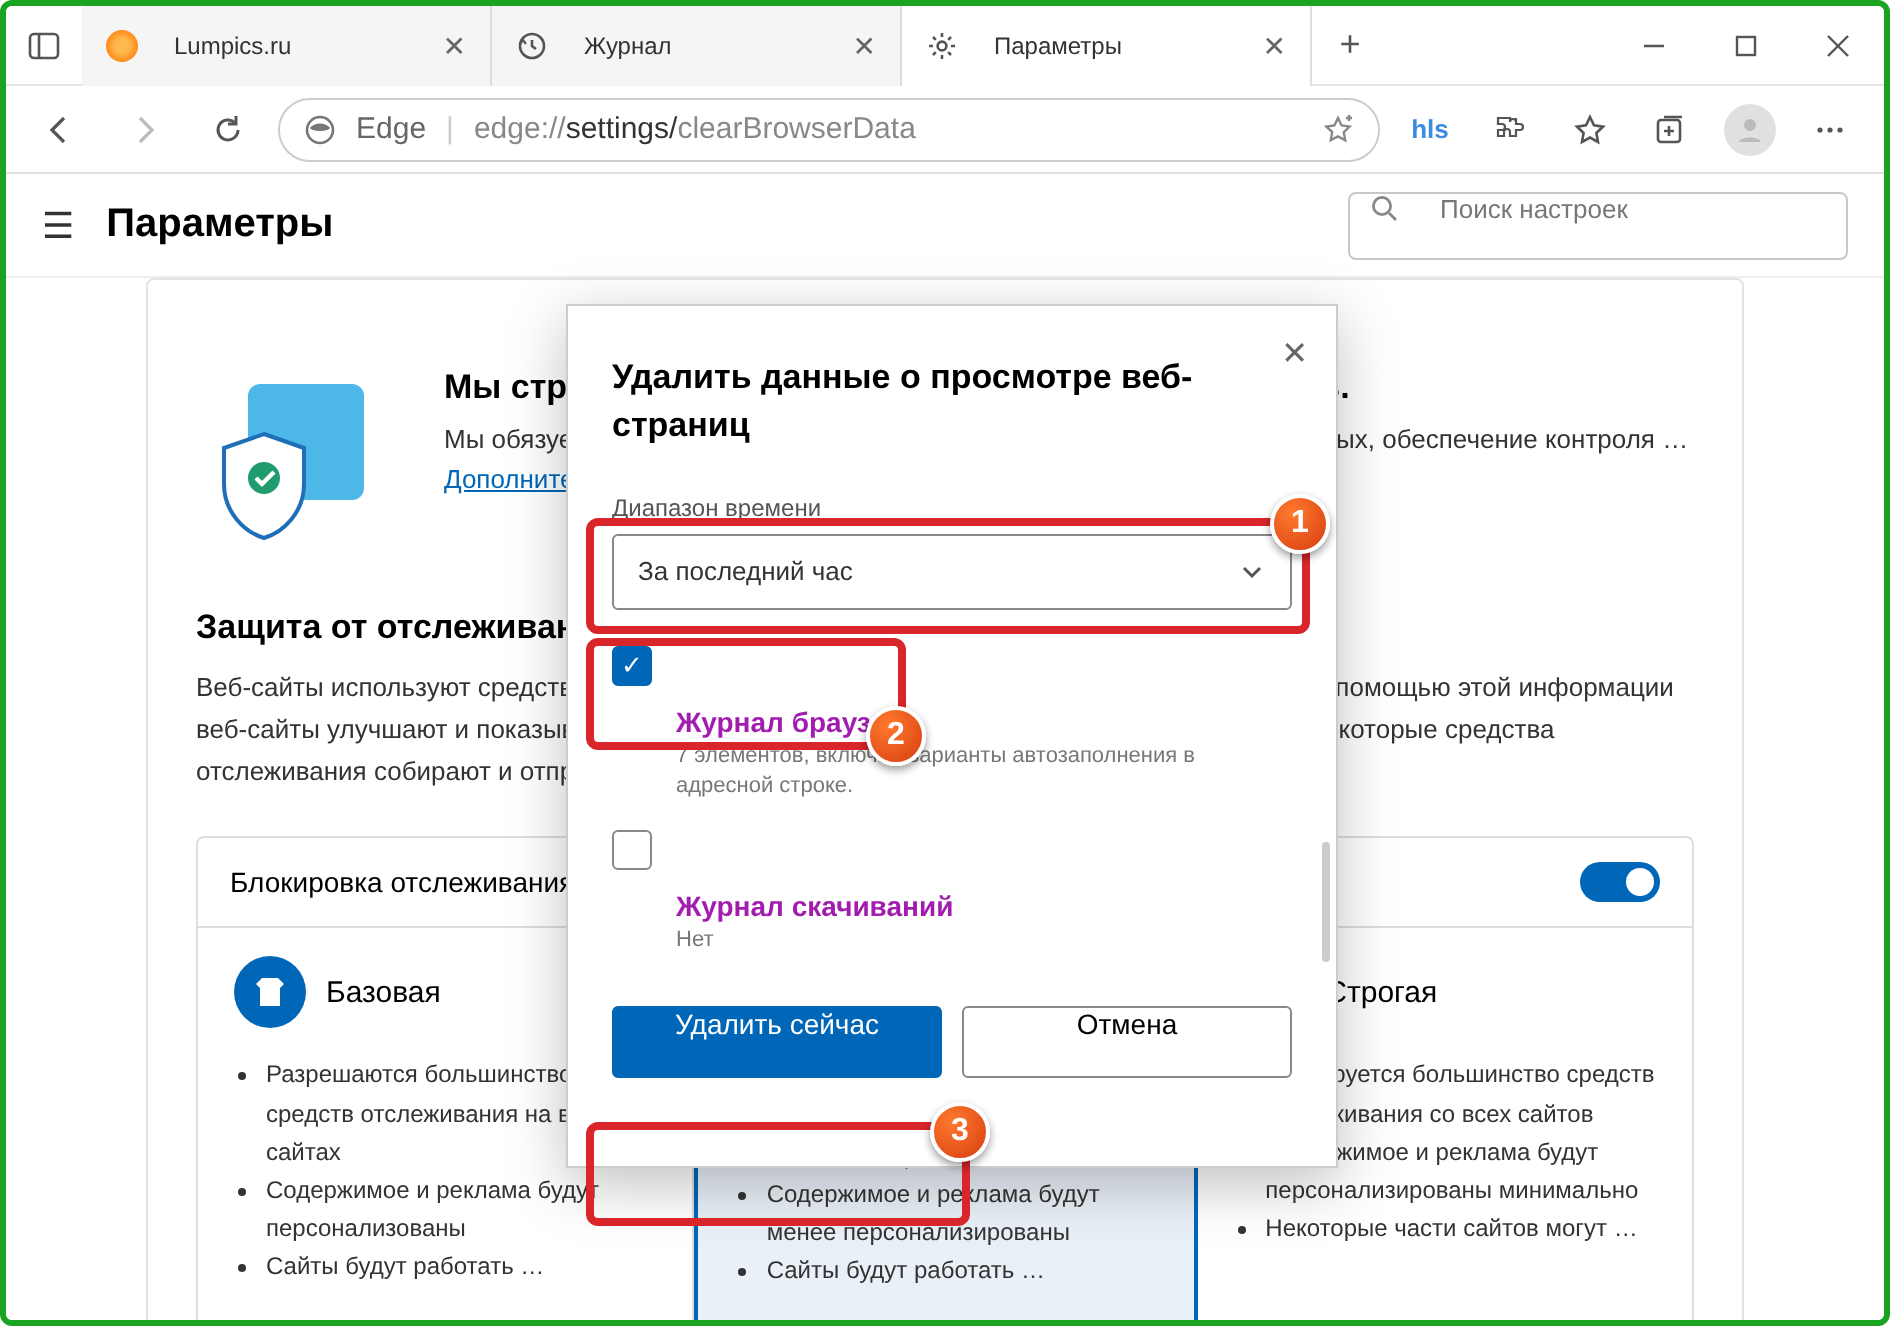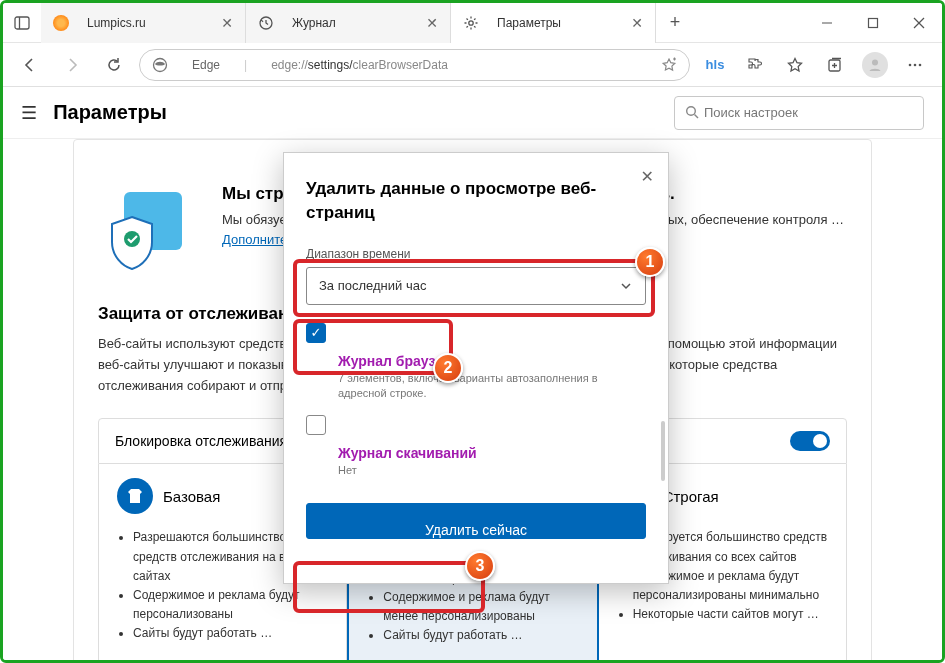--- a/index.html
+++ b/index.html
@@ -10,31 +10,31 @@
 .tab { display: flex; align-items: center; gap: 18px; padding: 0 12px; min-width: 205px; border-right: 1px solid #ddd; position: relative; font-size: 12px; color: #333; background: #f5f5f5; }
 .tab.active { background: #fff; }
 .tab-favicon { width: 16px; height: 16px; display: flex; align-items: center; justify-content: center; }
 .favicon-orange { width: 16px; height: 16px; border-radius: 50%; background: radial-gradient(circle, #ffb84d 30%, #ff8c1a 70%); }
 .tab-close { margin-left: auto; color: #666; font-size: 14px; cursor: pointer; }
 .tab-add { width: 38px; display: flex; align-items: center; justify-content: center; font-size: 18px; color: #555; }
 .win-ctrl { display: flex; }
 .win-btn { width: 46px; height: 40px; display: flex; align-items: center; justify-content: center; color: #555; font-size: 13px; }
 .toolbar { height: 44px; display: flex; align-items: center; padding: 0 10px; gap: 8px; border-bottom: 1px solid #e0e0e0; }
 .nav-btn { width: 34px; height: 34px; display: flex; align-items: center; justify-content: center; color: #555; border-radius: 4px; }
-.addrbar { flex: 1; height: 32px; display: flex; align-items: center; border: 1px solid #ccc; border-radius: 16px; padding: 0 12px; gap: 24px; font-size: 12px; color: #666; }
+.addrbar { flex: 1; height: 32px; display: flex; align-items: center; border: 1px solid #ccc; border-radius: 16px; padding: 0 12px; gap: 10px; font-size: 15px; color: #666; }
 .addr-sep { color: #ccc; }
 .addr-url { color: #888; }
 .addr-star { margin-left: auto; color: #888; }
 .tool-icons { display: flex; gap: 6px; align-items: center; }
 .hls { color: #3a8de0; font-weight: bold; font-size: 13px; }
 .avatar { width: 26px; height: 26px; border-radius: 50%; background: #e0e0e0; display: flex; align-items: center; justify-content: center; color: #999; }
 .app-header { height: 52px; display: flex; align-items: center; padding: 0 18px; gap: 16px; border-bottom: 1px solid #eee; }
 .hamburger { font-size: 18px; color: #333; }
 .app-title { font-size: 20px; font-weight: 600; }
-.search-settings { margin-left: auto; width: 250px; height: 34px; border: 1px solid #c8c8c8; border-radius: 4px; display: flex; align-items: center; padding: 0 10px; gap: 4px; color: #777; font-size: 13px; }
+.search-settings { margin-left: auto; width: 250px; height: 34px; border: 1px solid #c8c8c8; border-radius: 4px; display: flex; align-items: flex-start; padding: 0 10px; gap: 20px; color: #777; font-size: 13px; }
 .page-body { background: #fff; padding: 0 70px 20px 70px; height: calc(663px - 40px - 44px - 52px - 6px); overflow: hidden; position: relative; }
 .privacy-hero { display: flex; gap: 24px; margin-top: 20px; }
 .shield-art { width: 100px; height: 90px; position: relative; }
 .shield-back { width: 58px; height: 58px; background: #4db8e8; border-radius: 6px; position: absolute; top: 8px; left: 26px; }
 .shield-front { width: 48px; height: 58px; position: absolute; top: 30px; left: 10px; }
 .hero-text h2 { font-size: 17px; font-weight: 600; margin-bottom: 6px; }
 .hero-text p { font-size: 13px; color: #333; line-height: 1.5; }
 .hero-link { color: #0067b8; text-decoration: underline; font-size: 13px; }
 .section-h { font-size: 17px; font-weight: 600; margin-top: 30px; margin-bottom: 10px; }
 .section-p { font-size: 13px; color: #333; line-height: 1.6; }
@@ -58,21 +58,21 @@
 .dropdown { width: 100%; height: 38px; border: 1px solid #888; border-radius: 3px; display: flex; align-items: center; justify-content: space-between; padding: 0 12px; font-size: 13px; color: #333; }
 .check-list { margin-top: 18px; display: flex; flex-direction: column; gap: 14px; max-height: 210px; overflow: hidden; }
 .check-item { display: flex; gap: 12px; }
 .chk { width: 20px; height: 20px; border: 1px solid #888; border-radius: 3px; flex-shrink: 0; display: flex; align-items: center; justify-content: center; color: #fff; font-size: 13px; }
 .chk.checked { background: #0067b8; border-color: #0067b8; }
 .chk-body { flex: 1; }
 .chk-title { font-size: 14px; font-weight: 600; color: #a21caf; margin-top: 30px; }
 .chk-desc { font-size: 11px; color: #777; margin-top: 2px; line-height: 1.4; }
 .dialog-scrollbar { position: absolute; right: 3px; top: 268px; width: 4px; height: 60px; background: #ccc; border-radius: 2px; }
 .dialog-btns { display: flex; gap: 10px; margin-top: 24px; }
-.dlg-btn { flex: 1; height: 36px; display: flex; align-items: flex-end; justify-content: center; font-size: 14px; border: 1px solid #888; border-radius: 3px; background: #fff; cursor: pointer; }
+.dlg-btn { flex: 1; height: 36px; display: flex; align-items: flex-start; justify-content: center; font-size: 14px; border: 1px solid #888; border-radius: 3px; background: #fff; cursor: pointer; }
 .dlg-btn.primary { background: #0067b8; color: #fff; border-color: #0067b8; }
 .callout { position: absolute; width: 30px; height: 30px; border-radius: 50%; background: radial-gradient(circle at 35% 30%, #ff7a2e, #d63d10); border: 2px solid #fff; box-shadow: 0 2px 4px rgba(0,0,0,0.4); color: #fff; font-weight: bold; font-size: 16px; display: flex; align-items: center; justify-content: center; z-index: 60; }
 .red-box { position: absolute; border: 4px solid #d8262a; border-radius: 6px; z-index: 55; pointer-events: none; }
 svg { display: block; }
 </style>
 </head>
 <body>
 
 <div class="titlebar">
   <div class="panel-btn">
@@ -329,20 +329,23 @@
         <div class="chk-desc">Нет</div>
       </div>
     </div>
   </div>
   <div class="dialog-scrollbar"></div>
 
   <div class="dialog-btns">
     <div class="dlg-btn primary">
         <span>Удалить сейчас</span>
       </div>
+    <div class="dlg-btn">
+        <span>Отмена</span>
+      </div>
   </div>
 </div>
 
 <div class="red-box" style="top:256px; left:290px; width:362px; height:58px;"></div>
 <div class="red-box" style="top:316px; left:290px; width:160px; height:56px;"></div>
 <div class="red-box" style="top:558px; left:290px; width:192px; height:52px;"></div>
 
 <div class="callout" style="top:244px; left:632px;">1</div>
 <div class="callout" style="top:350px; left:430px;">2</div>
 <div class="callout" style="top:548px; left:462px;">3</div>

